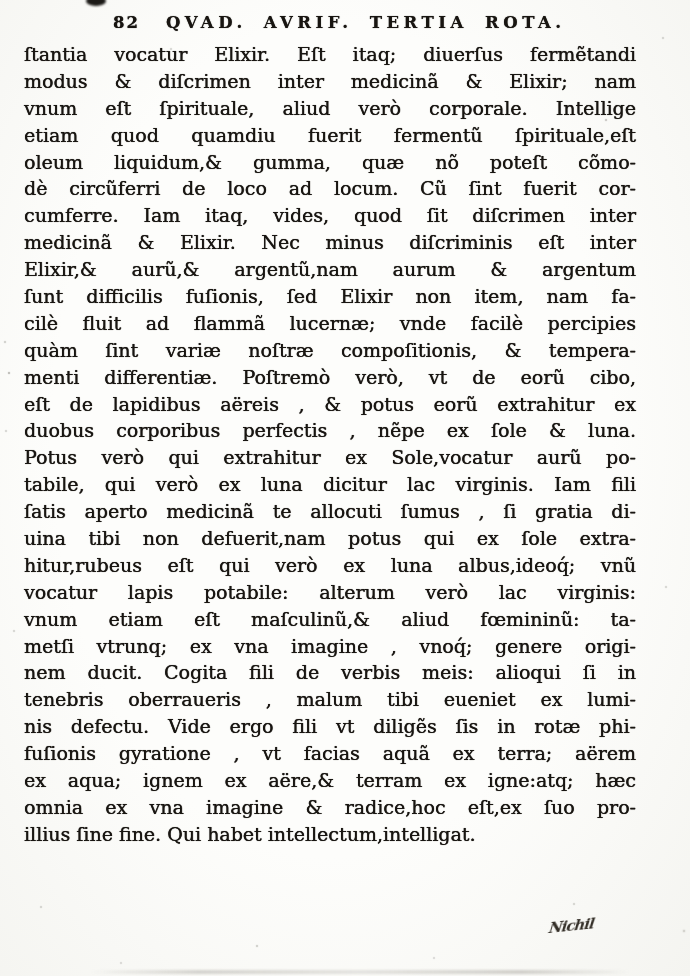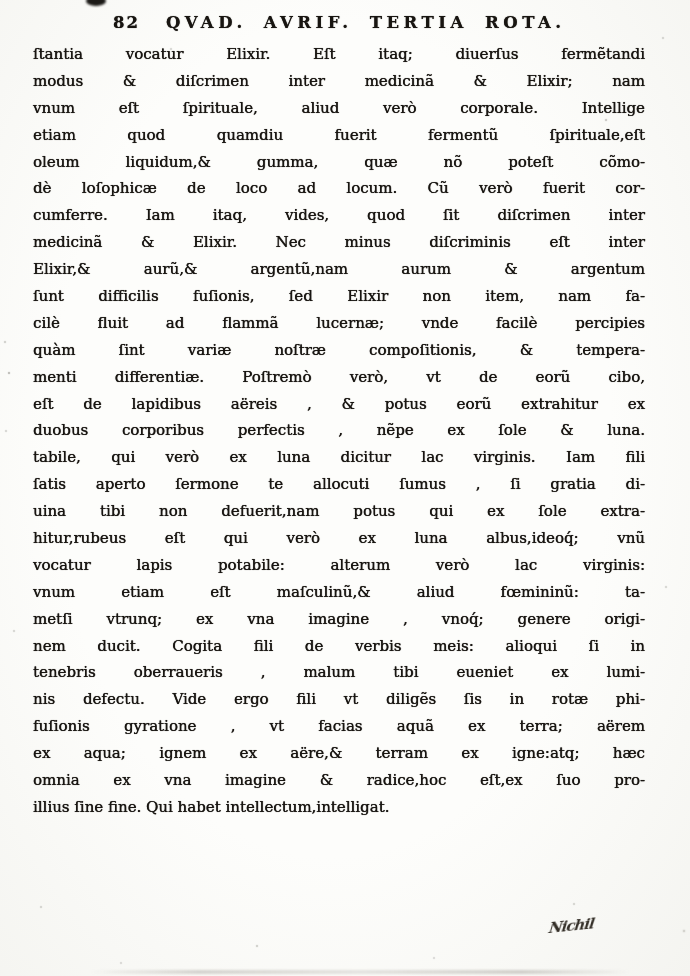--- a/index.html
+++ b/index.html
@@ -16,22 +16,22 @@
     color: #181511;
   }
   .head {
     position: absolute; top: 13px; left: 113px;
     font-weight: bold; font-size: 16.5px; white-space: nowrap;
     text-shadow: 0 0 0.8px rgba(24,21,17,0.9);
   }
   .pagenum { letter-spacing: 2px; margin-right: 26px; }
   .title   { letter-spacing: 4.5px; word-spacing: 7px; }
   .text {
-    position: absolute; top: 41px; left: 33px; width: 612px;
-    font-size: 15px; line-height: 26.9px;
+    position: absolute; top: 41px; left: 24px; width: 612px;
+    font-size: 19px; line-height: 26.9px;
     text-shadow: 0 0 0.7px rgba(24,21,17,0.95), 0.4px 0.4px 0.6px rgba(24,21,17,0.4);
   }
   .line {
     text-align: justify;
     text-align-last: justify;
     height: 26.9px;
   }
   .line.final { text-align-last: left; }
   .annotation {
     position: absolute; left: 549px; top: 917px;
@@ -82,32 +82,33 @@
   <div class="head">
     <span class="pagenum">82</span><span class="title">QVAD. AVRIF. TERTIA ROTA.</span>
   </div>
 
   <div class="text">
     <div class="line">ſtantia vocatur Elixir. Eſt itaq; diuerſus fermẽtandi</div>
     <div class="line">modus &amp; diſcrimen inter medicinã &amp; Elixir; nam</div>
     <div class="line">vnum eſt ſpirituale, aliud verò corporale. Intellige</div>
     <div class="line">etiam quod quamdiu fuerit fermentũ ſpirituale,eſt</div>
     <div class="line">oleum liquidum,&amp; gumma, quæ nõ poteſt cõmo-</div>
-    <div class="line">dè loſophicæ de loco ad locum. Cũ verò fuerit cor-</div>
+    <div class="line">dè circũferri de loco ad locum. Cũ ſint fuerit cor-</div>
     <div class="line">cumferre. Iam itaq, vides, quod ſit diſcrimen inter</div>
     <div class="line">medicinã &amp; Elixir. Nec minus diſcriminis eſt inter</div>
     <div class="line">Elixir,&amp; aurũ,&amp; argentũ,nam aurum &amp; argentum</div>
     <div class="line">ſunt difficilis fuſionis, ſed Elixir non item, nam fa-</div>
     <div class="line">cilè fluit ad flammã lucernæ; vnde facilè percipies</div>
     <div class="line">quàm ſint variæ noſtræ compoſitionis, &amp; tempera-</div>
     <div class="line">menti differentiæ. Poſtremò verò, vt de eorũ cibo,</div>
     <div class="line">eſt de lapidibus aëreis , &amp; potus eorũ extrahitur ex</div>
     <div class="line">duobus corporibus perfectis , nẽpe ex ſole &amp; luna.</div>
+    <div class="line">Potus verò qui extrahitur ex Sole,vocatur aurũ po-</div>
     <div class="line">tabile, qui verò ex luna dicitur lac virginis. Iam fili</div>
-    <div class="line">ſatis aperto ſermone te allocuti ſumus , ſi gratia di-</div>
+    <div class="line">ſatis aperto medicinã te allocuti ſumus , ſi gratia di-</div>
     <div class="line">uina tibi non defuerit,nam potus qui ex ſole extra-</div>
     <div class="line">hitur,rubeus eſt qui verò ex luna albus,ideoq́; vnũ</div>
     <div class="line">vocatur lapis potabile: alterum verò lac virginis:</div>
     <div class="line">vnum etiam eſt maſculinũ,&amp; aliud fœmininũ: ta-</div>
     <div class="line">metſi vtrunq; ex vna imagine , vnoq́; genere origi-</div>
     <div class="line">nem ducit. Cogita fili de verbis meis: alioqui ſi in</div>
     <div class="line">tenebris oberraueris , malum tibi eueniet ex lumi-</div>
     <div class="line">nis defectu. Vide ergo fili vt diligẽs ſis in rotæ phi-</div>
     <div class="line">fuſionis gyratione , vt facias aquã ex terra; aërem</div>
     <div class="line">ex aqua; ignem ex aëre,&amp; terram ex igne:atq; hæc</div>

